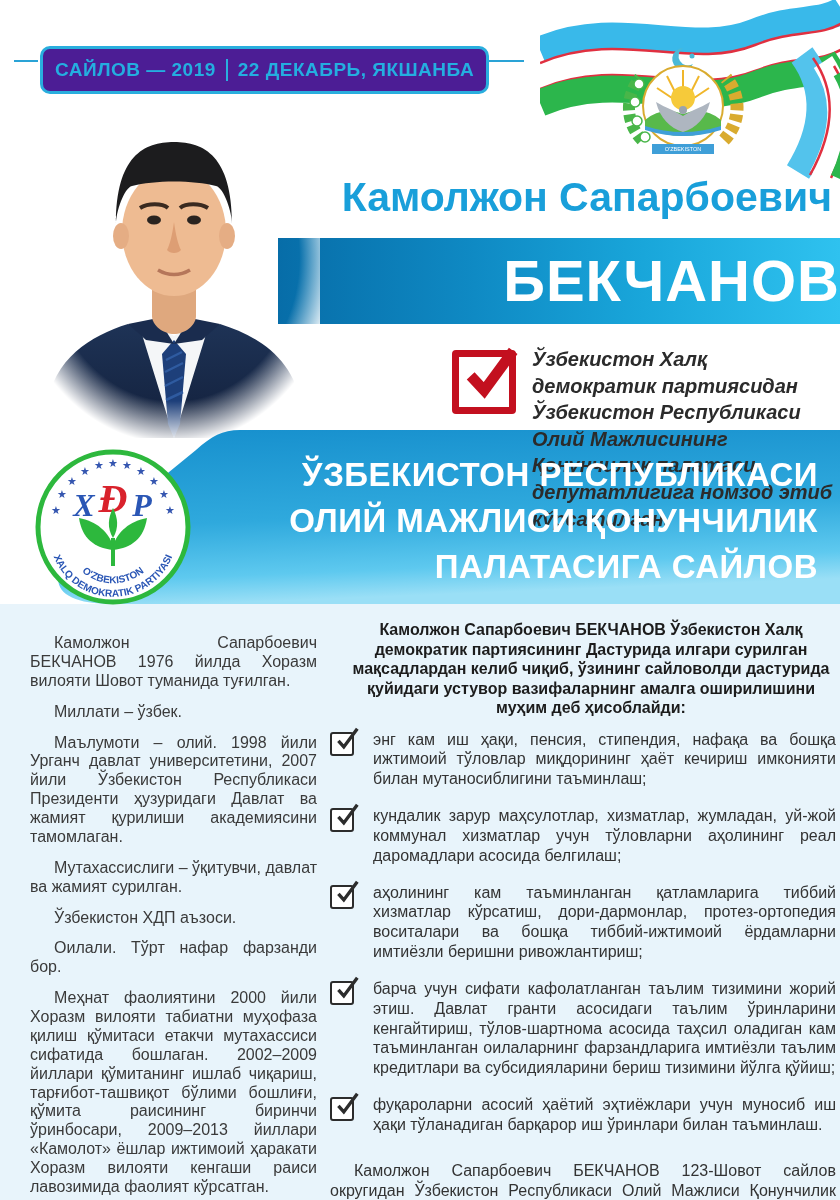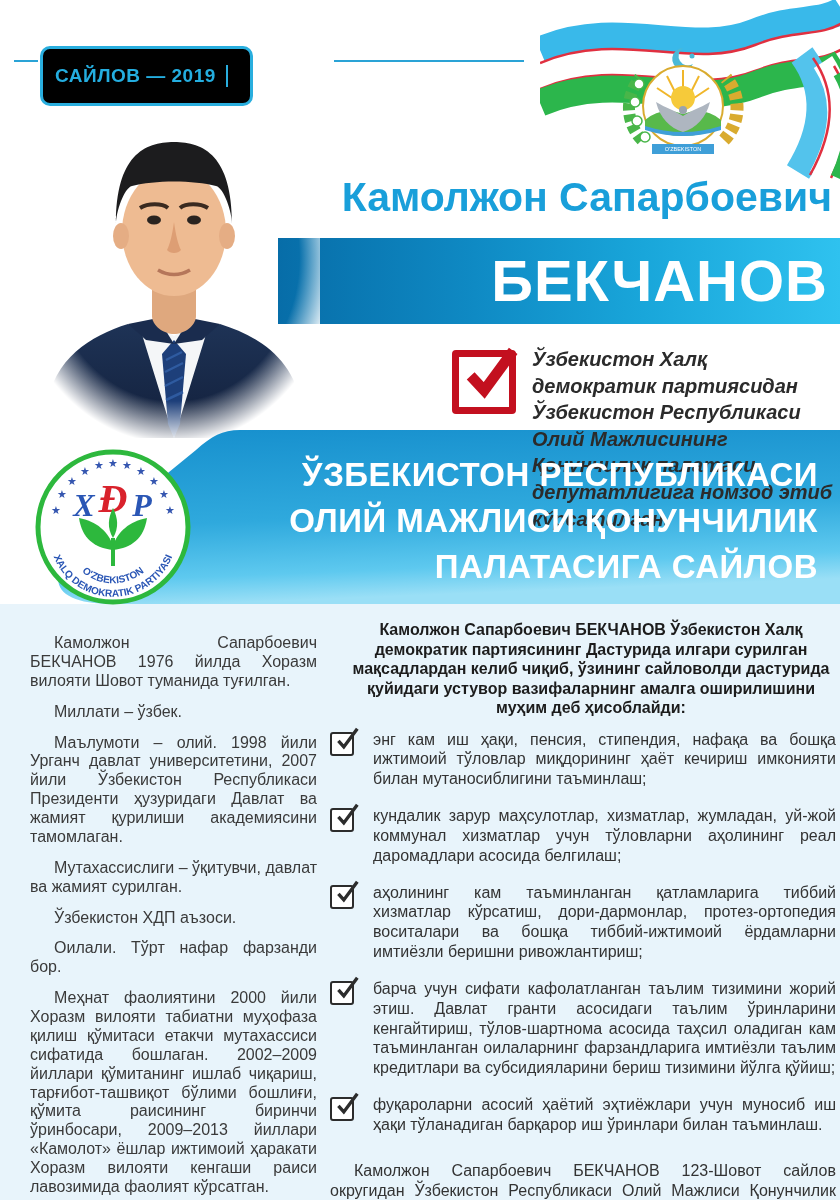--- a/index.html
+++ b/index.html
@@ -4,36 +4,36 @@
 <style>
   html,body{margin:0;padding:0;}
   body{font-family:"Liberation Sans",sans-serif;background:#fff;}
   .page{position:relative;width:840px;height:1200px;background:#ffffff;overflow:hidden;}
 
   
   .lower-bg{position:absolute;left:0;top:604px;width:840px;height:596px;background:#e8f4fb;}
 
   
   .badge{position:absolute;left:40px;top:46px;display:flex;align-items:center;
-         border:3px solid #29aede;border-radius:10px;padding:16px 12px;background:#000000;z-index:6;}
+         border:3px solid #29aede;border-radius:10px;padding:10px 12px;background:#4c1d95;z-index:6;}
   .badge .part{font-weight:bold;font-size:19px;color:#24aee0;letter-spacing:.5px;white-space:nowrap;}
   .badge .sep{width:2px;height:22px;background:#29aede;margin:0 10px;}
   .rule{position:absolute;height:2px;background:#2aa3d6;z-index:5;}
   .rule.left{left:14px;top:60px;width:24px;}
   .rule.right{left:334px;top:60px;width:190px;}
 
   
   .ribbon{position:absolute;left:540px;top:0;z-index:1;}
   .emblem{position:absolute;left:622px;top:40px;z-index:2;}
 
   
   .surname-band{position:absolute;left:278px;top:238px;width:562px;height:86px;z-index:2;
       background:linear-gradient(90deg,#076da8 0%,#0f8ac4 35%,#19a6da 65%,#2fc2ef 100%);
       display:flex;align-items:center;justify-content:flex-end;}
-  .surname-band .surname{color:#fff;font-weight:bold;font-size:58px;letter-spacing:1px;padding-right:12px;line-height:1;}
+  .surname-band .surname{color:#fff;font-weight:bold;font-size:58px;letter-spacing:1px;line-height:1;}
 
   
   .portrait{position:absolute;left:28px;top:104px;z-index:3;}
 
   
   .given-name{position:absolute;right:8px;top:174px;z-index:4;color:#199fda;
       font-weight:bold;font-size:41px;white-space:nowrap;}
 
   
   .nominate{position:absolute;left:452px;top:346px;width:384px;display:flex;gap:16px;z-index:4;}
@@ -66,20 +66,21 @@
 <body>
 
 <div class="page">
   <div class="lower-bg"></div>
 
   <div class="rule left"></div>
   <div class="rule right"></div>
   <div class="badge">
     <span class="part">САЙЛОВ — 2019</span>
     <span class="sep"></span>
+    <span class="part">22 ДЕКАБРЬ, ЯКШАНБА</span>
   </div>
 
   <svg class="ribbon" width="300" height="190" viewBox="0 0 300 190">
     <path d="M0,50 C80,16 150,58 215,32 C255,16 280,24 302,10" stroke="#39b9ea" stroke-width="27" fill="none"></path>
     <path d="M0,76 C80,42 150,84 215,58 C255,42 280,50 302,36" stroke="#ffffff" stroke-width="25" fill="none"></path>
     <path d="M0,63 C80,29 150,71 215,45 C255,29 280,37 302,23" stroke="#e03040" stroke-width="2.5" fill="none"></path>
     <path d="M0,89 C80,55 150,97 215,71 C255,55 280,63 302,49" stroke="#e03040" stroke-width="2.5" fill="none"></path>
     <path d="M0,103 C80,69 150,111 215,85 C255,69 280,77 302,63" stroke="#2cb64c" stroke-width="27" fill="none"></path>
     <path d="M262,55 C288,90 284,130 258,172" stroke="#53c3ec" stroke-width="26" fill="none"></path>
     <path d="M283,62 C305,95 302,135 280,176" stroke="#ffffff" stroke-width="22" fill="none"></path>

